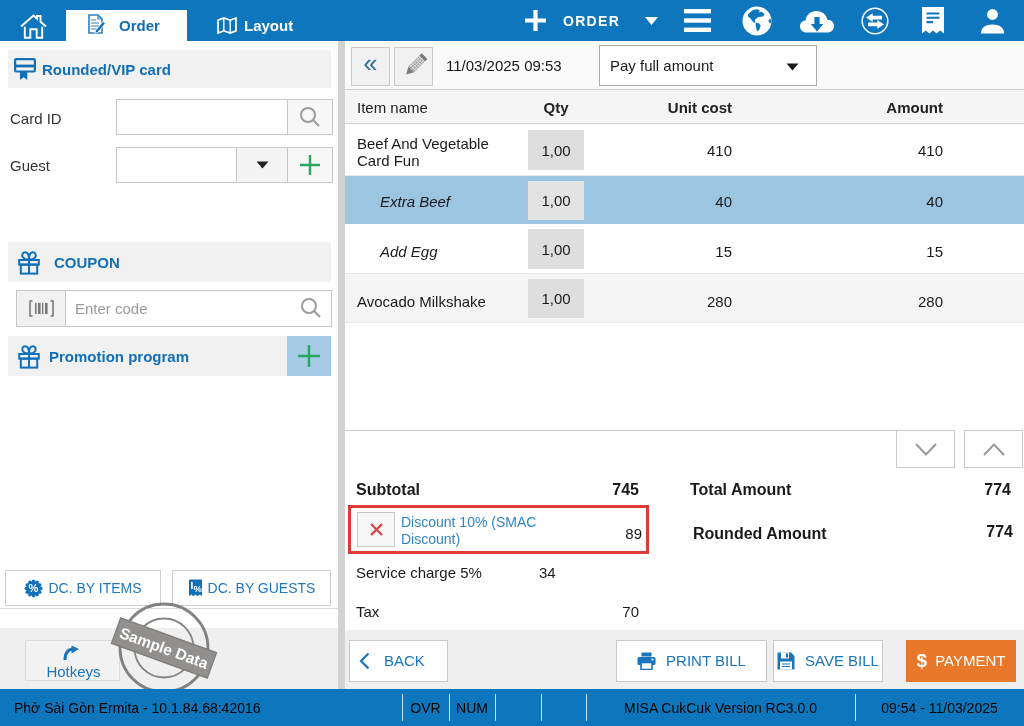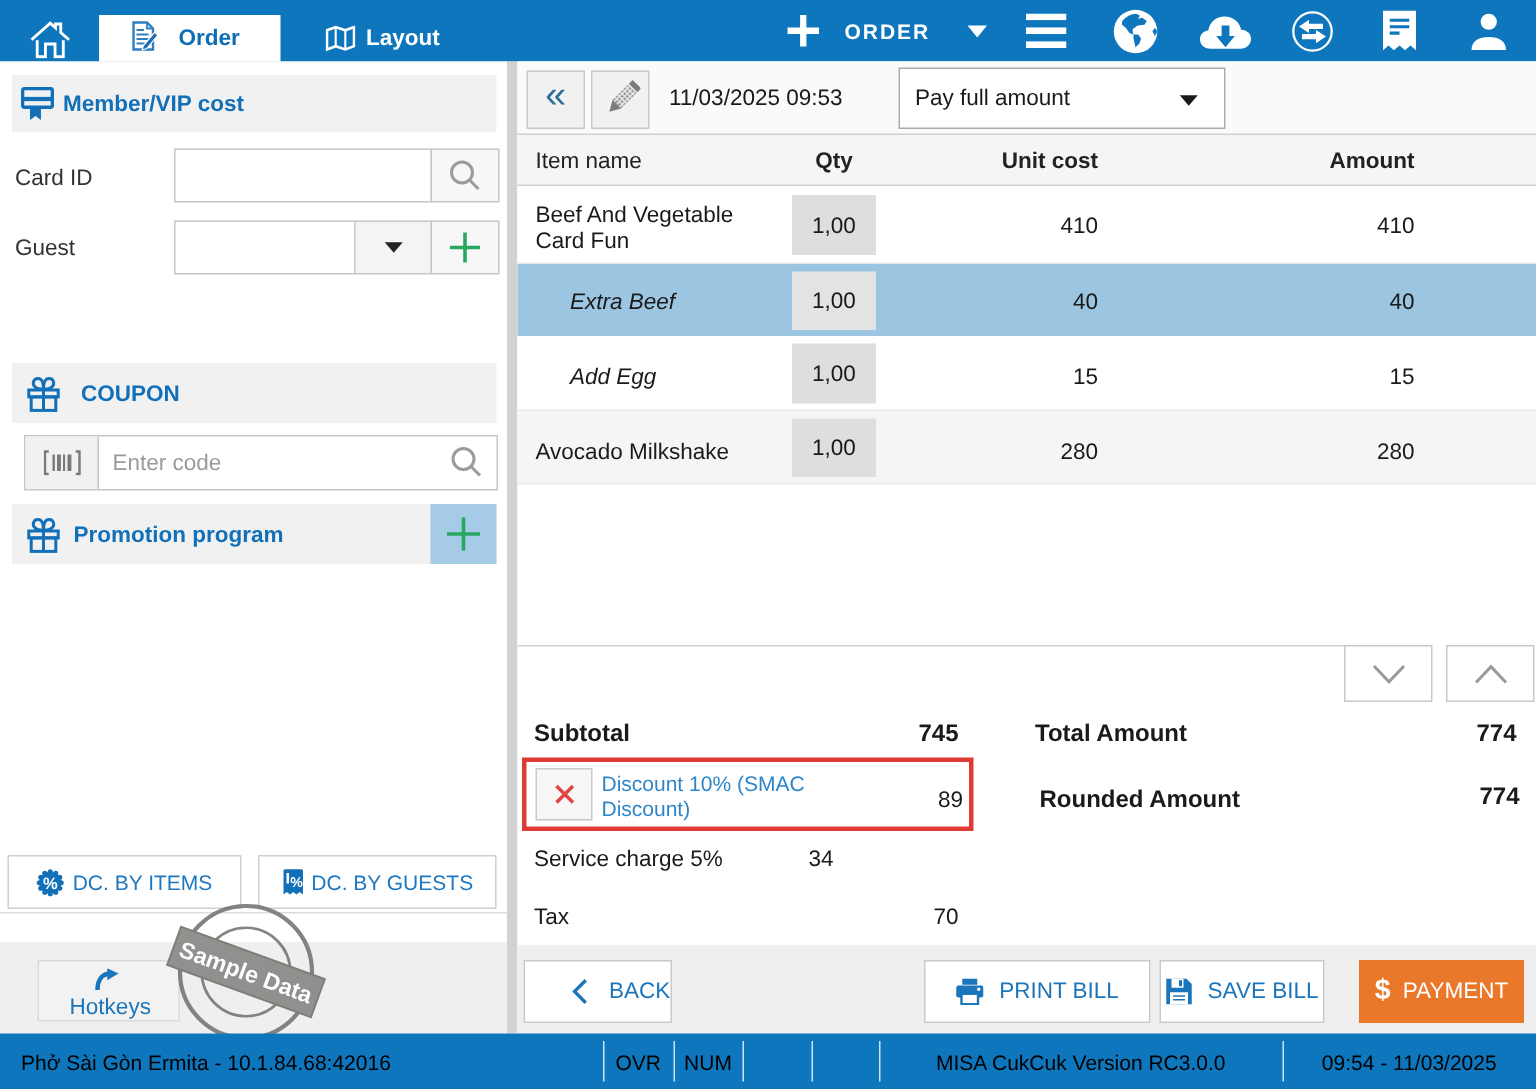--- a/index.html
+++ b/index.html
@@ -112,21 +112,21 @@
   </div>
 
   <div id="left" class="abs">
 
     <div class="band" style="top:9px;height:38px">
       <svg style="margin-left:6px" width="22" height="23" viewBox="0 0 22 23">
         <rect x="1.1" y="1.1" width="19.8" height="12.4" rx="1.2" fill="none" stroke="#1270b8" stroke-width="2.2"></rect>
         <rect x="1.1" y="6.6" width="19.8" height="2.8" fill="#1270b8"></rect>
         <path d="M6 13.5 H13.3 V22 L9.65 19.3 L6 22 Z" fill="#1270b8"></path>
       </svg>
-      <span class="band-txt" style="margin-left:6px">Member/VIP cost</span>
+      <span class="band-txt" style="margin-left:6px">Rounded/VIP card</span>
     </div>
     <div class="lbl" style="top:69px">Card ID</div>
     <div class="inp" style="left:116px;top:58px;width:172px;height:36px"></div>
     <div class="btn-sq" style="left:287px;top:58px;width:46px;height:36px">
       <svg width="24" height="24" viewBox="0 0 24 24">
           <circle cx="10" cy="10" r="7" fill="none" stroke="#9b9b9b" stroke-width="2"></circle>
           <path d="M15.2 15.2 L21 21" stroke="#9b9b9b" stroke-width="2"></path>
         </svg>
     </div>
     <div class="lbl" style="top:116px">Guest</div>
@@ -318,21 +318,21 @@
     <div class="abs fee" style="left:11px;top:523px">Service charge 5%</div>
     <div class="abs fee" style="left:194px;top:523px;width:100px;">34</div>
     <div class="abs fee" style="left:11px;top:562px">Tax</div>
     <div class="abs fee" style="left:194px;top:562px;width:100px;text-align:right">70</div>
     <div class="abs sum-lbl" style="left:345px;top:440px">Total Amount</div>
     <div class="abs sum-val" style="left:566px;top:440px;width:100px">774</div>
     <div class="abs sum-lbl" style="left:348px;top:484px">Rounded Amount</div>
     <div class="abs sum-val" style="left:568px;top:482px;width:100px">774</div>
 
     <div id="btnrow" class="abs">
-      <div class="bbtn" style="left:4px;width:99px;justify-content:flex-start;padding-left:31px">
+      <div class="bbtn" style="left:4px;width:99px;justify-content:flex-start;padding-left:9px">
         <svg width="11" height="18" viewBox="0 0 11 18" style="margin-right:14px">
             <path d="M9.5 1.5 L2 9 L9.5 16.5" fill="none" stroke="#1b75bb" stroke-width="2.2"></path>
           </svg>
         <span>BACK</span>
       </div>
       <div class="bbtn" style="left:428px;width:110px">
         <svg width="18" height="18" viewBox="0 0 18 18" style="margin-right:10px">
           <path d="M0.5 0.5 H14 L17.5 4 V17.5 H0.5 Z" fill="#1b75bb"></path>
           <rect x="4" y="0.5" width="8" height="6" fill="#fff"></rect>
           <rect x="9" y="1.5" width="2" height="4" fill="#1b75bb"></rect>

